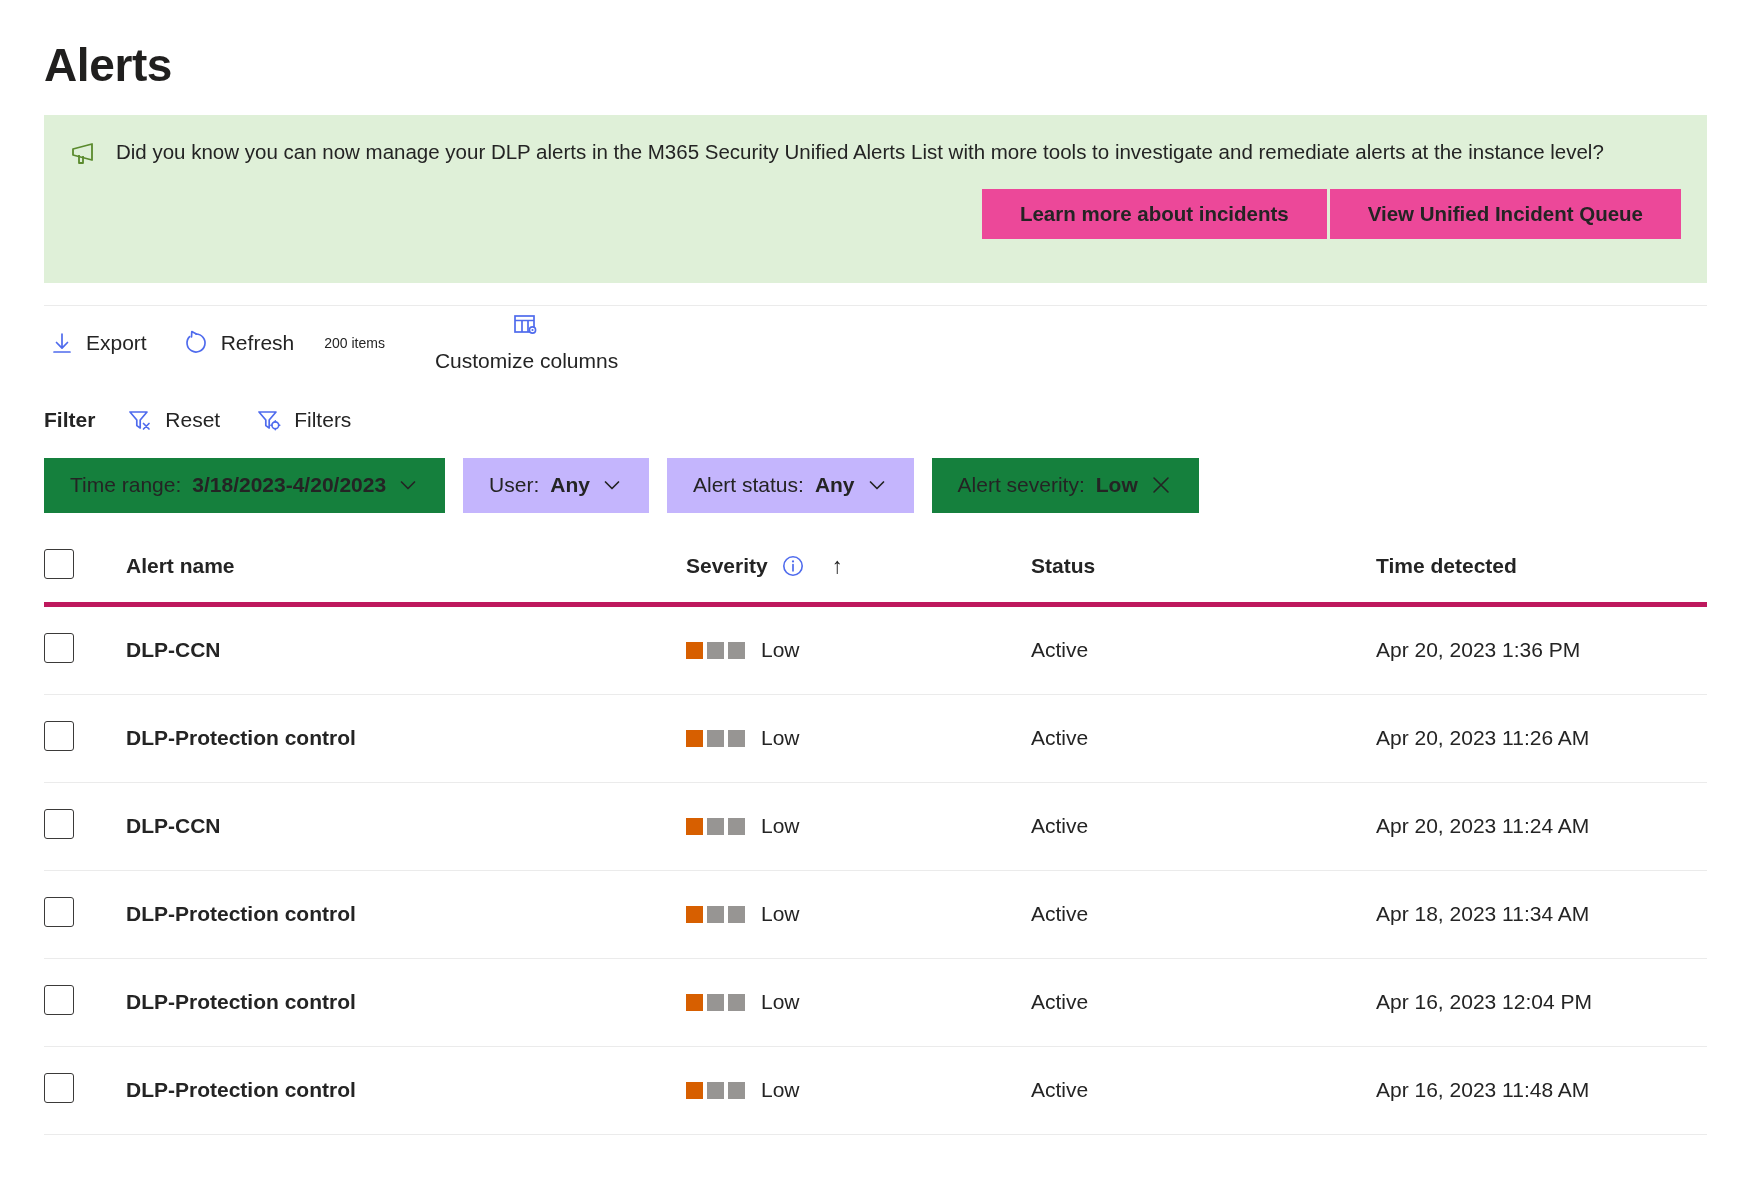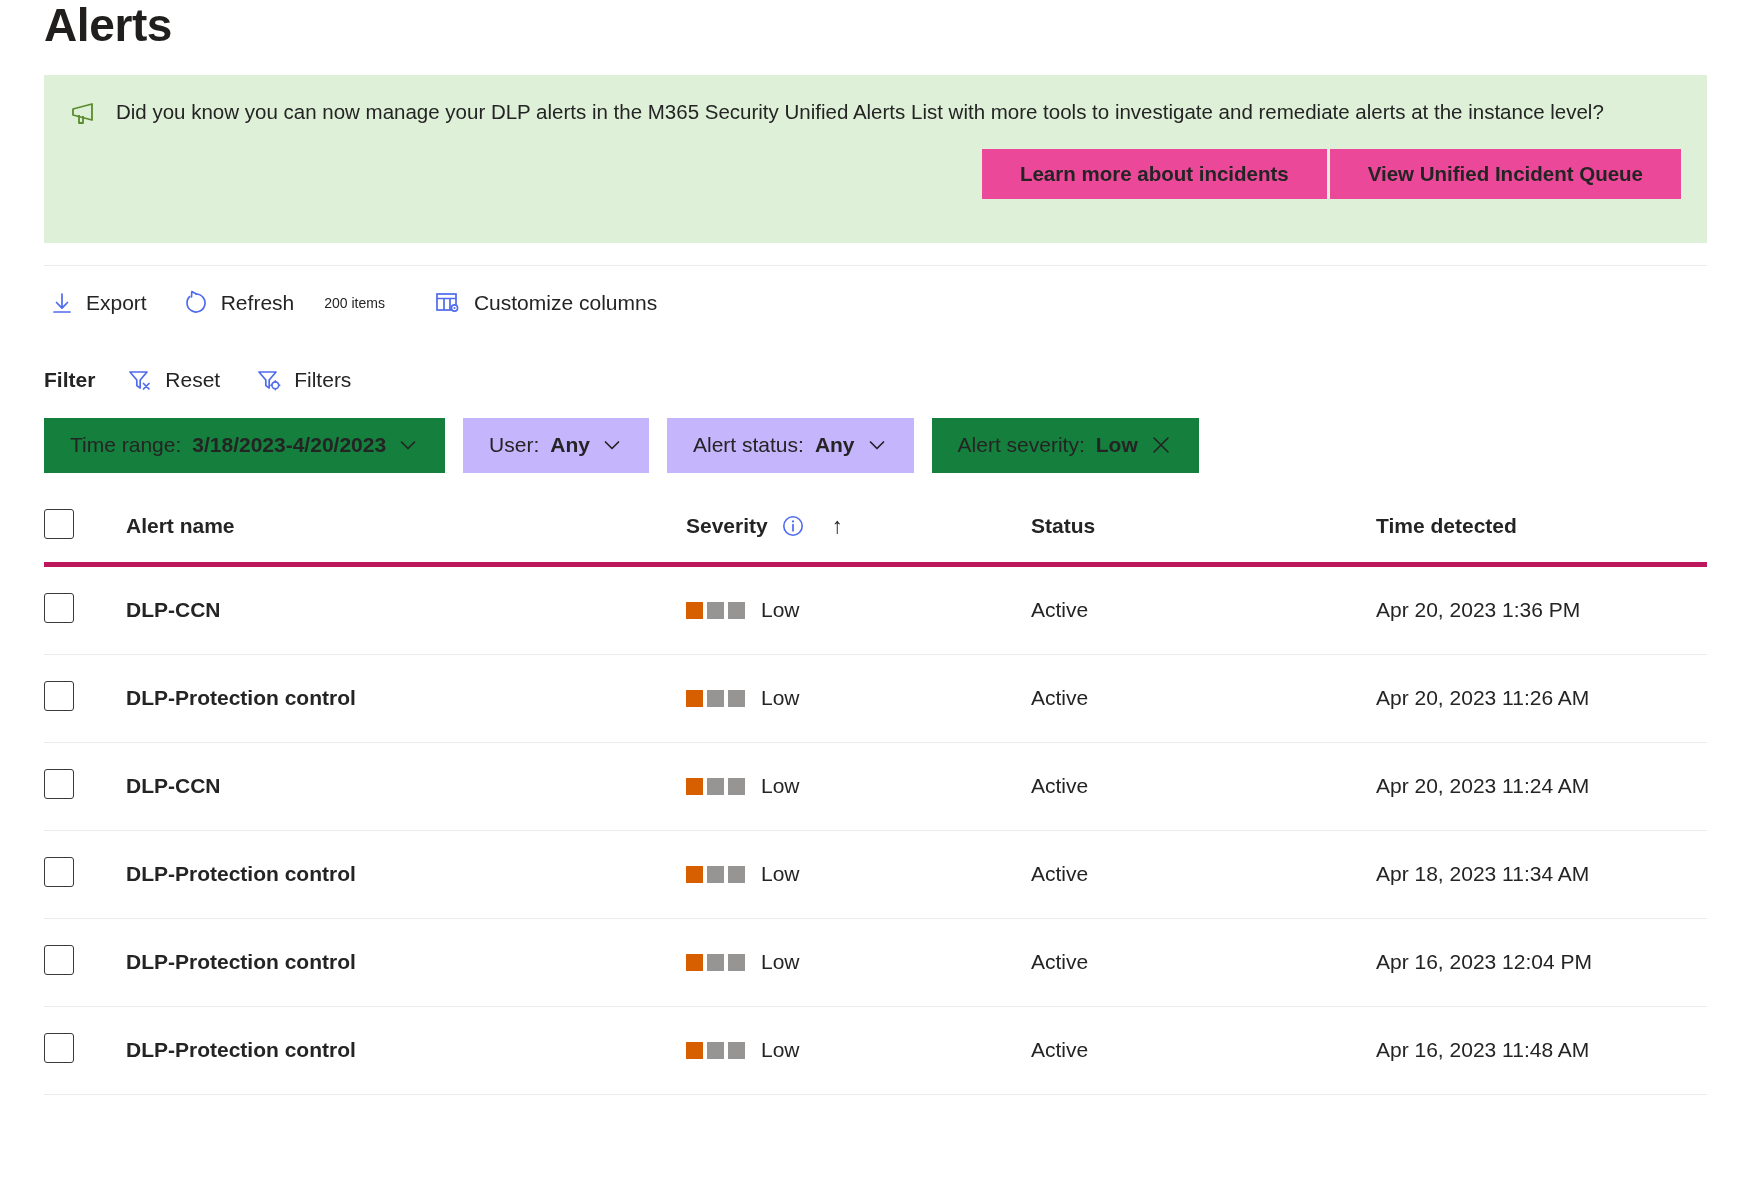--- a/index.html
+++ b/index.html
@@ -12,20 +12,21 @@
     overflow: hidden;
   }
   .page { padding: 0 44px; position: relative; width: 1751px; }
 
   
   .page-title {
     font-size: 46px;
     font-weight: 700;
     letter-spacing: -0.4px;
     color: #201f1e;
+    padding-top: 40px;
     padding-bottom: 24px;
     line-height: 1.1;
   }
 
   
   .banner {
     background: #dff0d8;
     padding: 22px 26px 16px 26px;
     display: block;
     min-height: 168px;
@@ -73,21 +74,21 @@
     background: none;
     border: none;
     cursor: pointer;
     font-family: "Liberation Sans", sans-serif;
     font-size: 21px;
     color: #242424;
     padding: 6px 14px 6px 6px;
     margin-right: 16px;
   }
   .item-count { font-size: 14px; color: #242424; margin-right: 44px; }
-  .cmd-btn.nomargin { margin-right: 0; }
+  .cmd-btn.nomargin { margin-right: 0; flex-direction: column; }
 
   
   .filterbar {
     display: flex;
     align-items: center;
     height: 70px;
     padding-top: 10px;
   }
   .filter-label {
     font-size: 21px;

